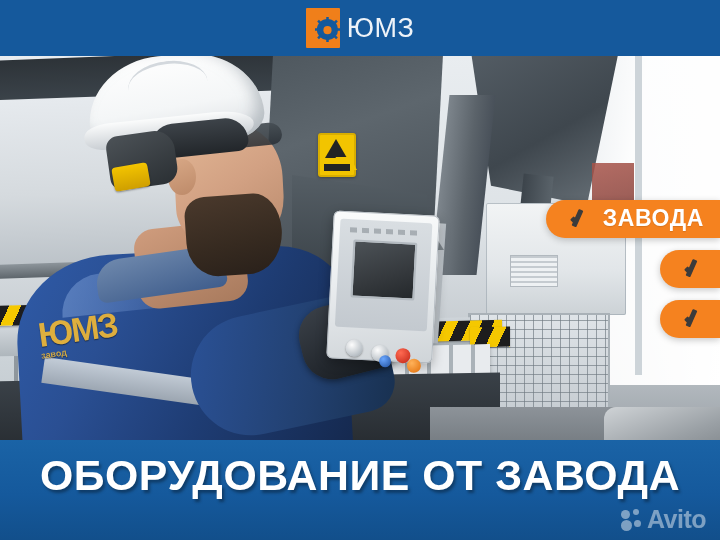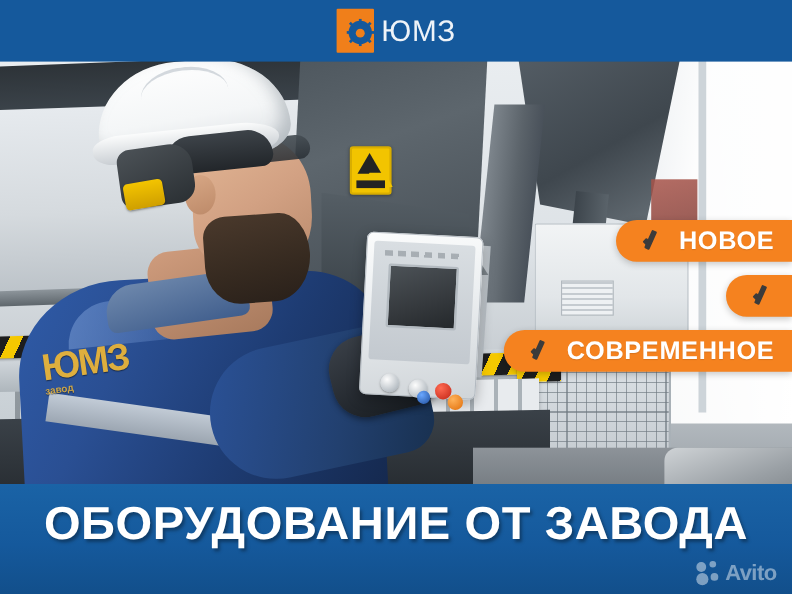--- a/index.html
+++ b/index.html
@@ -468,21 +468,21 @@
   .avito-dots { position: relative; width: 22px; height: 22px; flex: none; }
   .avito-dots i {
     position: absolute; display: block; border-radius: 50%; background: #ffffff;
   }
   .avito-dots i:nth-child(1) { width: 9px;  height: 9px;  left: 0;    top: 1px; }
   .avito-dots i:nth-child(2) { width: 6px;  height: 6px;  left: 12px; top: 0px; }
   .avito-dots i:nth-child(3) { width: 11px; height: 11px; left: 0;    top: 11px; }
   .avito-dots i:nth-child(4) { width: 7px;  height: 7px;  left: 13px; top: 11px; }
   .avito-word {
     color: #ffffff;
-    font-size: 20px;
+    font-size: 25px;
     font-weight: 700;
     line-height: 1;
     letter-spacing: -.5px;
   }
 </style>
 </head>
 <body>
 
 <div class="ad">
 
@@ -588,28 +588,27 @@
           <circle cx="20" cy="21" r="6.5" fill="#f07f1a"></circle>
         </svg>
       </div>
       <div class="logo-text">ЮМЗ</div>
     </div>
   </div>
 
   <div class="badges">
     <div class="badge">
       <span class="check"></span>
-      <span class="badge-text">НОВОЕ</span>
+      <span class="badge-text">ЗАВОДА</span>
     </div>
     <div class="badge">
       <span class="check"></span>
     </div>
     <div class="badge">
       <span class="check"></span>
-      <span class="badge-text">СОВРЕМЕННОЕ</span>
     </div>
   </div>
 
   <div class="bottombar">
     <div class="bottom-title">ОБОРУДОВАНИЕ ОТ ЗАВОДА</div>
     <div class="avito">
       <span class="avito-dots">
         <i></i>
           <i></i>
           <i></i>

